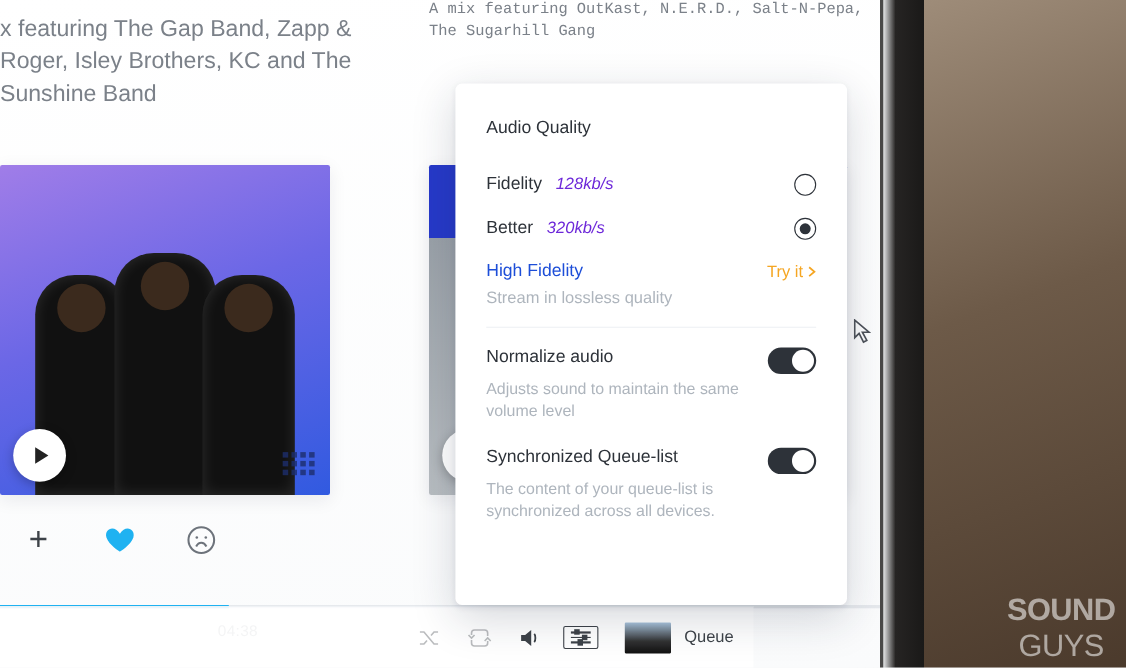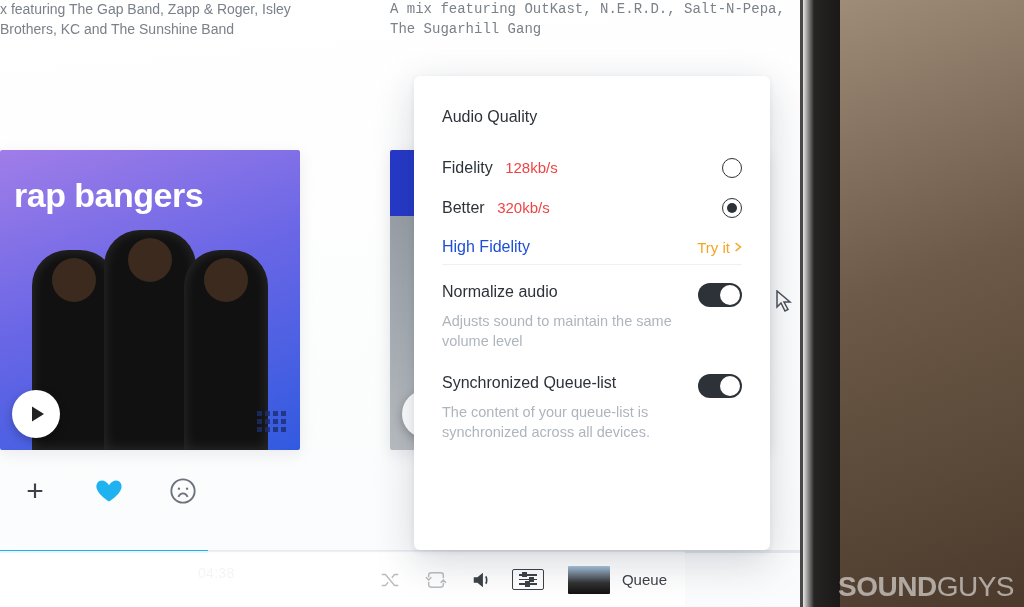--- a/index.html
+++ b/index.html
@@ -31,29 +31,29 @@
     width: 184px; height: 607px;
     background: linear-gradient(160deg, #9e8c79 0%, #6d5a48 45%, #4b3a2c 100%);
   }
   .watermark {
     position: absolute;
     right: 10px; bottom: 4px;
     font-size: 28px;
     font-weight: 700;
     letter-spacing: -0.5px;
     color: rgba(255,255,255,0.55);
-    display: flex; align-items: center;
+    display: flex; align-items: center; flex-direction: column;
   }
   .watermark .thin { font-weight: 300; }
   .mix-desc-left {
     position: absolute;
     left: 0; top: 0;
     width: 355px;
-    padding: 0 10px 0 0;
-    font-size: 14px;
+    padding: 12px 10px 0 0;
+    font-size: 21px;
     line-height: 1.4;
     color: #7b8189;
   }
   .mix-desc-right {
     position: absolute;
     left: 390px; top: 0;
     width: 400px;
     font-size: 14px;
     line-height: 1.4;
     color: #7b8189;
@@ -175,22 +175,23 @@
     justify-content: space-between;
     padding: 10px 0;
     cursor: pointer;
   }
   .qrow .lbl {
     font-size: 16px;
     color: #2d3239;
   }
   .qrow .sub {
     font-size: 15px;
-    color: #ef4444;
+    color: #6d28d9;
     margin-left: 8px;
+    font-style: italic;
   }
   .radio {
     width: 20px; height: 20px;
     border: 1.6px solid #2d3239;
     border-radius: 50%;
     display: flex; align-items: center; justify-content: center;
   }
   .radio.selected::after {
     content: "";
     width: 10px; height: 10px;
@@ -315,21 +316,20 @@
 </style>
 </head>
 <body>
 
 <div class="app-surface">
 
   <div class="mix-desc-left">x featuring The Gap Band, Zapp &amp; Roger, Isley Brothers, KC and The Sunshine Band</div>
   <div class="mix-desc-right">A mix featuring OutKast, N.E.R.D., Salt-N-Pepa, The Sugarhill Gang</div>
 
   <div class="card card-left">
-    <div class="card-title">rap bangers</div>
     <div class="people">
       <div class="person"></div>
       <div class="person" style="height:220px;width:92px;"></div>
       <div class="person"></div>
     </div>
     <div class="play-btn">
       <svg viewBox="0 0 24 24">
           <path d="M4 2 L20 12 L4 22 Z"></path>
         </svg>
     </div>
@@ -403,20 +403,21 @@
 
     <div class="hifi-row">
       <span class="lbl">High Fidelity</span>
       <span class="tryit">
         <span>Try it</span>
         <svg viewBox="0 0 10 14">
             <path d="M2 2 L8 7 L2 12"></path>
           </svg>
       </span>
     </div>
+    <div class="hifi-sub">Stream in lossless quality</div>
 
     <div class="divider"></div>
 
     <div class="toggle-row">
       <span class="lbl">Normalize audio</span>
       <div class="toggle">
           <div class="knob"></div>
         </div>
     </div>
     <div class="toggle-desc">Adjusts sound to maintain the same volume level</div>

